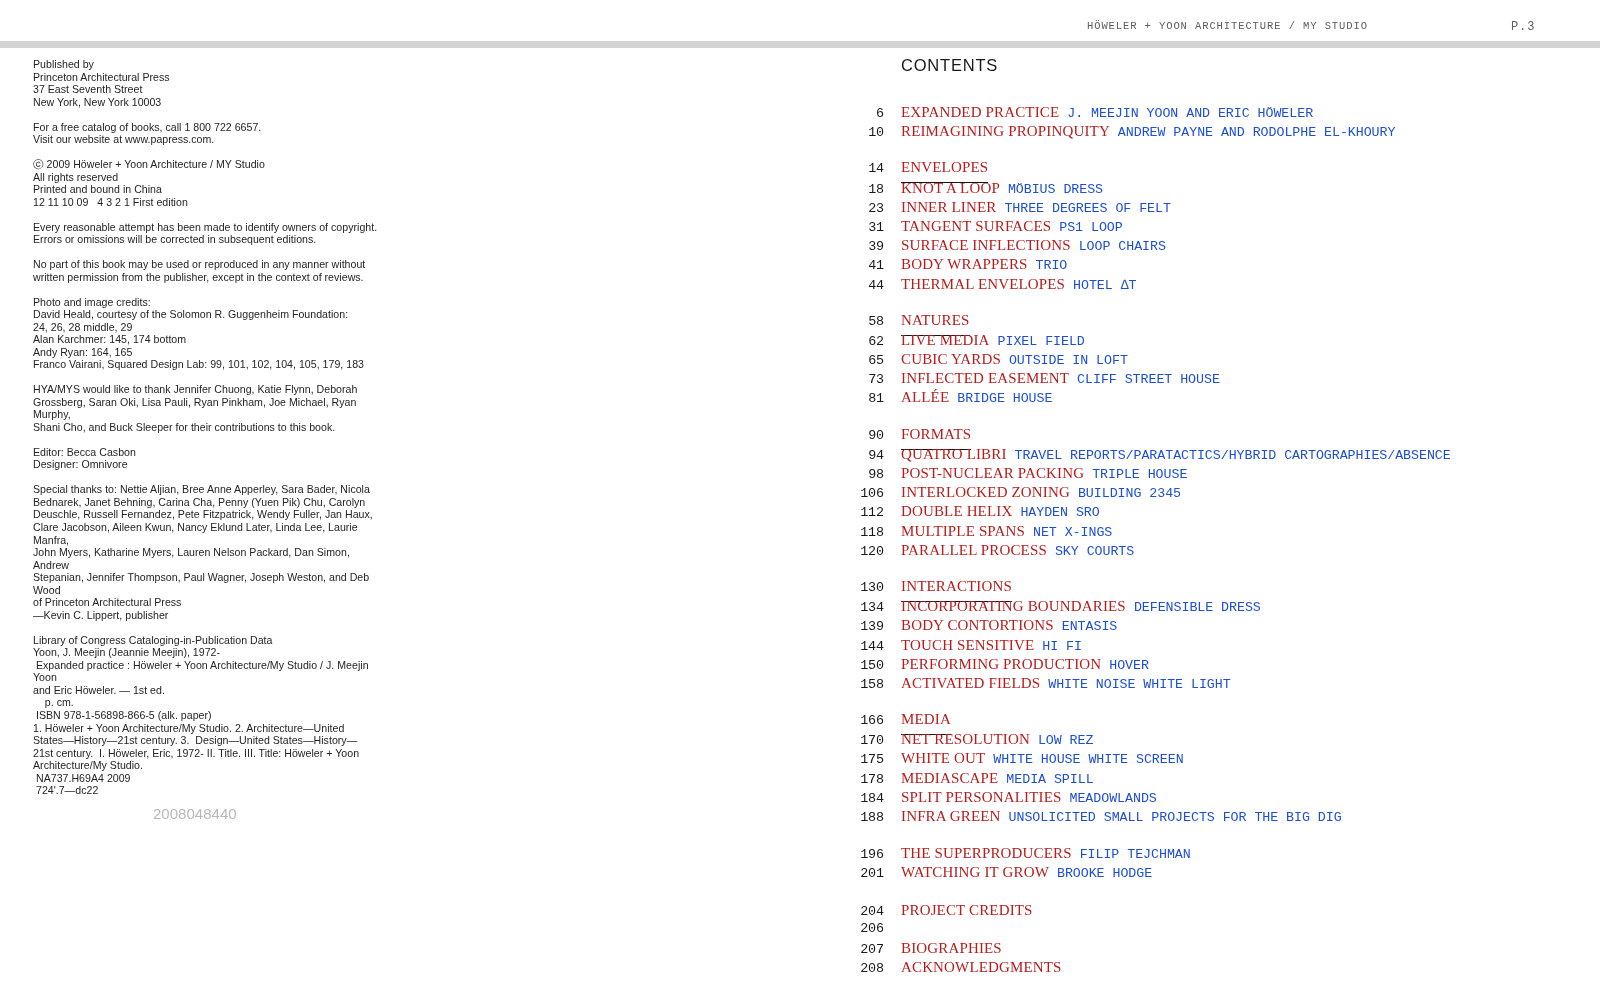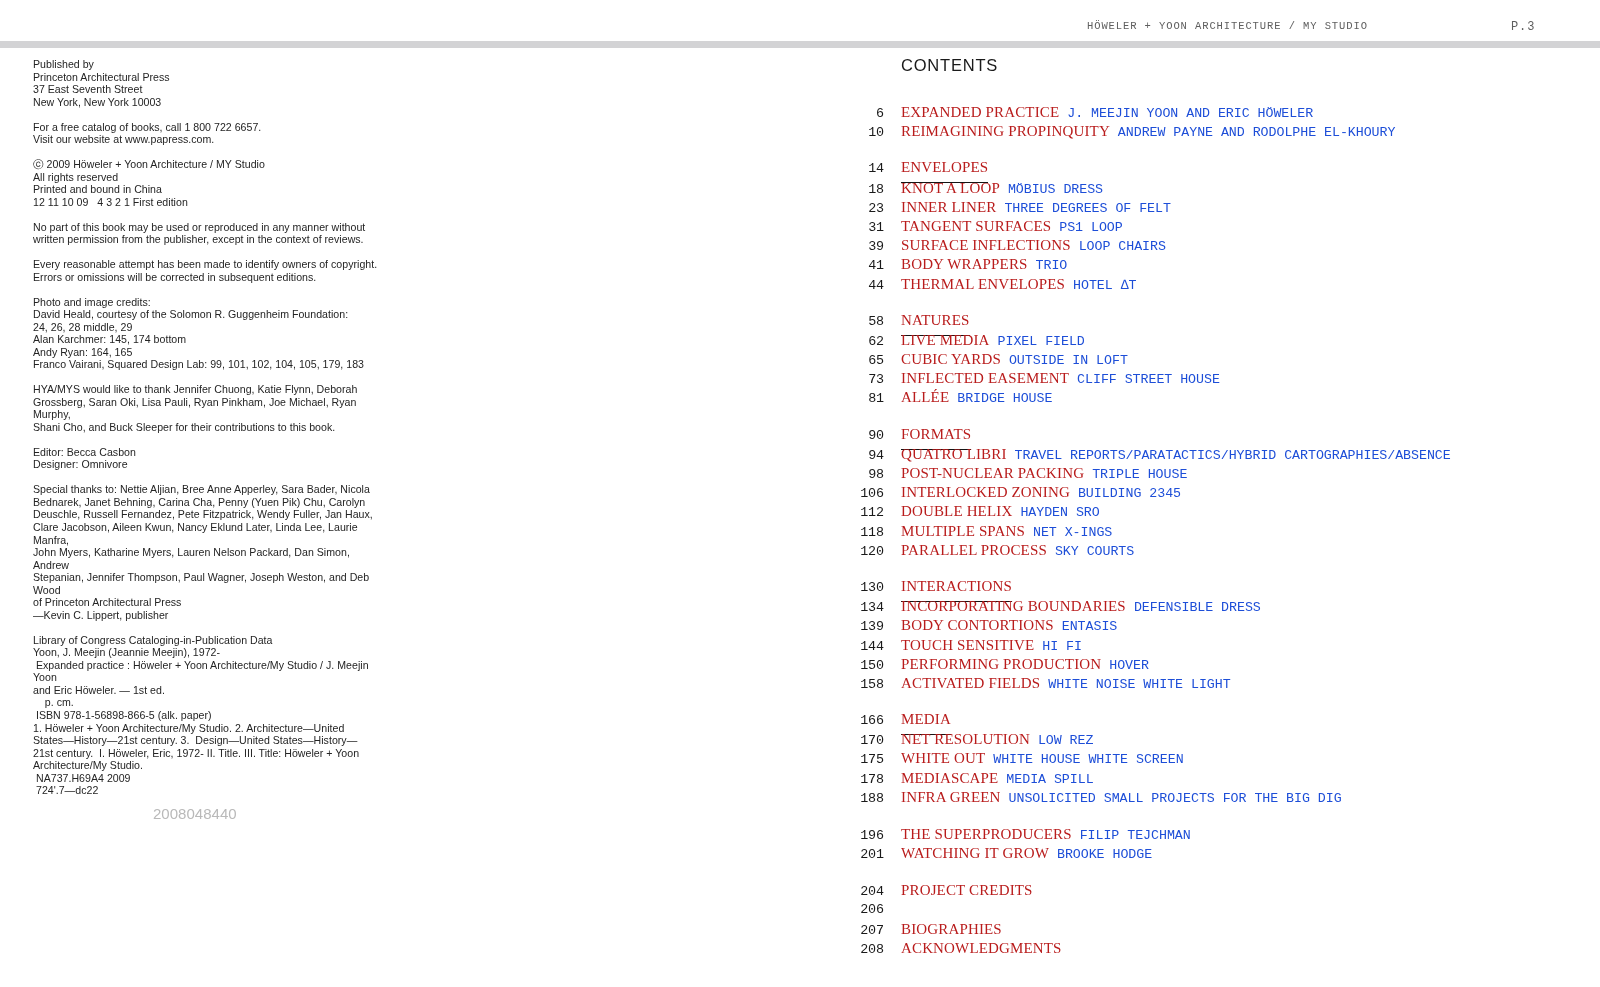--- a/index.html
+++ b/index.html
@@ -152,26 +152,26 @@
       <span class="ln">For a free catalog of books, call 1 800 722 6657.</span>
       <span class="ln">Visit our website at www.papress.com.</span>
     </div>
     <div class="blk">
       <span class="ln">ⓒ 2009 Höweler + Yoon Architecture / MY Studio</span>
       <span class="ln">All rights reserved</span>
       <span class="ln">Printed and bound in China</span>
       <span class="ln">12 11 10 09   4 3 2 1 First edition</span>
     </div>
     <div class="blk">
+      <span class="ln">Every reasonable attempt has been made to identify owners of copyright.</span>
+      <span class="ln">Errors or omissions will be corrected in subsequent editions.</span>
+    </div>
+    <div class="blk">
       <span class="ln">No part of this book may be used or reproduced in any manner without</span>
       <span class="ln">written permission from the publisher, except in the context of reviews.</span>
-    </div>
-    <div class="blk">
-      <span class="ln">Every reasonable attempt has been made to identify owners of copyright.</span>
-      <span class="ln">Errors or omissions will be corrected in subsequent editions.</span>
     </div>
     <div class="blk">
       <span class="ln">Photo and image credits:</span>
       <span class="ln">David Heald, courtesy of the Solomon R. Guggenheim Foundation:</span>
       <span class="ln">24, 26, 28 middle, 29</span>
       <span class="ln">Alan Karchmer: 145, 174 bottom</span>
       <span class="ln">Andy Ryan: 164, 165</span>
       <span class="ln">Franco Vairani, Squared Design Lab: 99, 101, 102, 104, 105, 179, 183</span>
     </div>
     <div class="blk">
@@ -430,20 +430,27 @@
           </span>
         </div>
         <div class="toc-row">
           <span class="toc-folio">178</span>
           <span class="toc-text">
             <span class="toc-title">MEDIASCAPE</span>
             <span class="toc-sub">MEDIA SPILL</span>
           </span>
         </div>
         <div class="toc-row">
+          <span class="toc-folio">184</span>
+          <span class="toc-text">
+            <span class="toc-title">SPLIT PERSONALITIES</span>
+            <span class="toc-sub">MEADOWLANDS</span>
+          </span>
+        </div>
+        <div class="toc-row">
           <span class="toc-folio">188</span>
           <span class="toc-text">
             <span class="toc-title">INFRA GREEN</span>
             <span class="toc-sub">UNSOLICITED SMALL PROJECTS FOR THE BIG DIG</span>
           </span>
         </div>
       </div>
       <div class="toc-group">
         <div class="toc-row">
           <span class="toc-folio">196</span>

